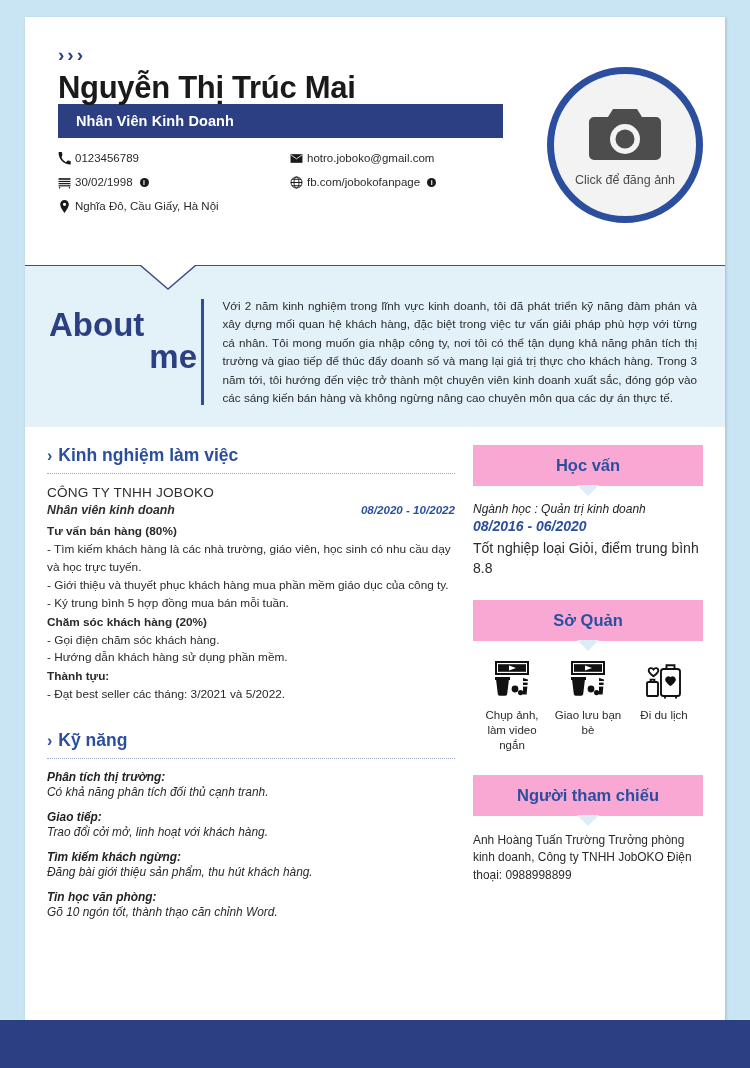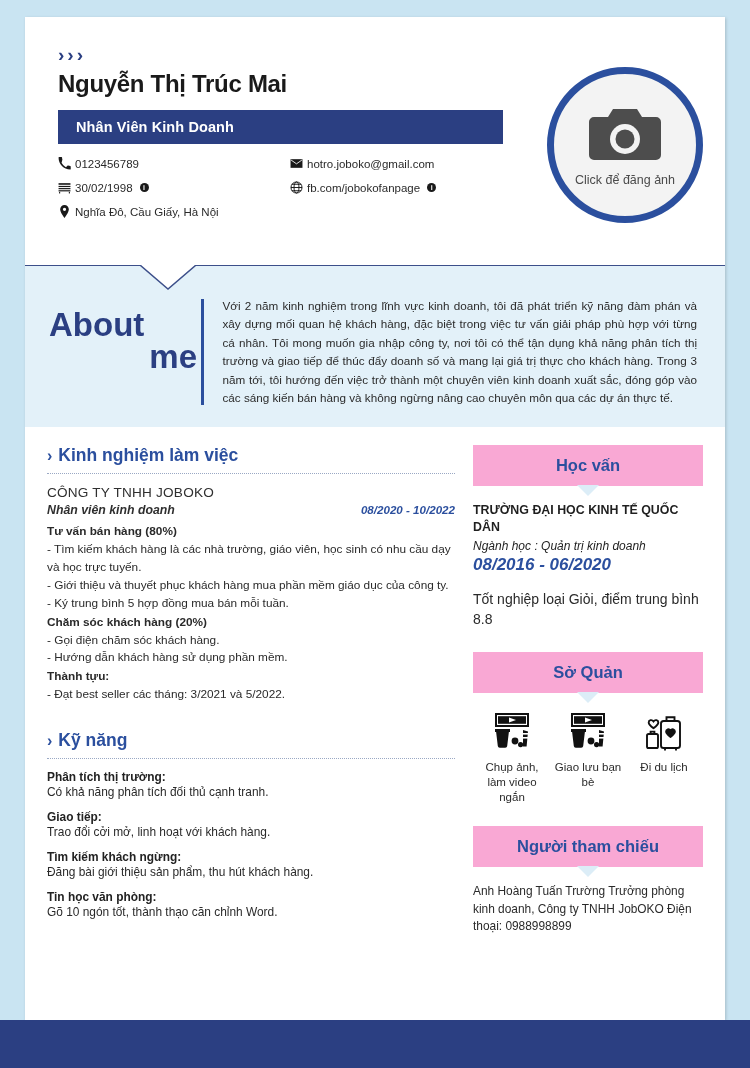--- a/index.html
+++ b/index.html
@@ -43,26 +43,25 @@
   }
   .chevrons {
     color: #2b3f82;
     font-size: 19px;
     font-weight: bold;
     letter-spacing: 3px;
     line-height: 1;
     margin-bottom: 7px;
   }
   .full-name {
-    font-size: 24px;
+    font-size: 31px;
     font-weight: bold;
     color: #1a1a1a;
     letter-spacing: -0.3px;
     line-height: 1.08;
-    margin-bottom: 13px;
   }
   .job-title-bar {
     background: #2b3f82;
     color: #ffffff;
     font-size: 14.5px;
     font-weight: bold;
     padding: 9px 0 9px 18px;
     width: 445px;
     letter-spacing: 0.1px;
   }
@@ -208,21 +207,21 @@
     font-style: italic;
     font-size: 11.6px;
     color: #2b4f9e;
     font-weight: bold;
   }
   .exp-block { font-size: 11.8px; color: #2a2a2a; line-height: 1.52; }
   .exp-head { font-weight: bold; margin-top: 1px; }
   .exp-line { }
 
   .skills { margin-top: 6px; }
-  .skill { margin-bottom: 11px; }
+  .skill { margin-bottom: 11px; font-style: italic; }
   .skill-name { font-weight: bold; font-size: 11.9px; color: #222; margin-bottom: 1px; }
   .skill-desc { font-size: 11.9px; color: #2a2a2a; }
 
   
   .panel-head {
     position: relative;
     background: #f9a8d4;
     text-align: center;
     color: #2b4f9e;
     font-weight: bold;
@@ -235,21 +234,21 @@
     position: absolute;
     left: 50%; bottom: -10px;
     transform: translateX(-50%);
     width: 0; height: 0;
     border-left: 11px solid transparent;
     border-right: 11px solid transparent;
     border-top: 11px solid #dcedf7;
   }
   .edu-name { font-weight: bold; font-size: 12.4px; color: #1f1f1f; line-height: 1.35; margin-bottom: 4px; }
   .edu-major { font-style: italic; font-size: 12px; color: #222; margin-bottom: 2px; }
-  .edu-period { font-style: italic; font-size: 17px; color: #2b4f9e; font-weight: bold; margin-bottom: 15px; }
+  .edu-period { font-style: italic; font-size: 14px; color: #2b4f9e; font-weight: bold; margin-bottom: 5px; }
   .edu-note { font-size: 14px; color: #2a2a2a; line-height: 1.4; }
 
   .hobbies { display: flex; justify-content: space-between; padding: 2px 4px 0 4px; }
   .hobby { width: 70px; text-align: center; }
   .hobby-ic { height: 44px; display: flex; align-items: center; justify-content: center; }
   .hobby-label { font-size: 11.5px; color: #2b2b2b; line-height: 1.3; margin-top: 5px; }
 
   .ref-text { font-size: 11.9px; color: #2a2a2a; line-height: 1.45; }
 
   .panel { margin-bottom: 22px; }
@@ -410,21 +409,20 @@
             </div>
           </div>
         </div>
 
       </div>
 
       <div class="col-right">
 
         <div class="panel">
           <div class="panel-head">Học vấn</div>
-          <div class="edu-name">TRƯỜNG ĐẠI HỌC KINH TẾ QUỐC DÂN</div>
           <div class="edu-major">Ngành học : Quản trị kinh doanh</div>
           <div class="edu-period">08/2016 - 06/2020</div>
           <div class="edu-note">Tốt nghiệp loại Giỏi, điểm trung bình 8.8</div>
         </div>
 
         <div class="panel">
           <div class="panel-head">Sở Quản</div>
           <div class="hobbies">
 
             <div class="hobby">

